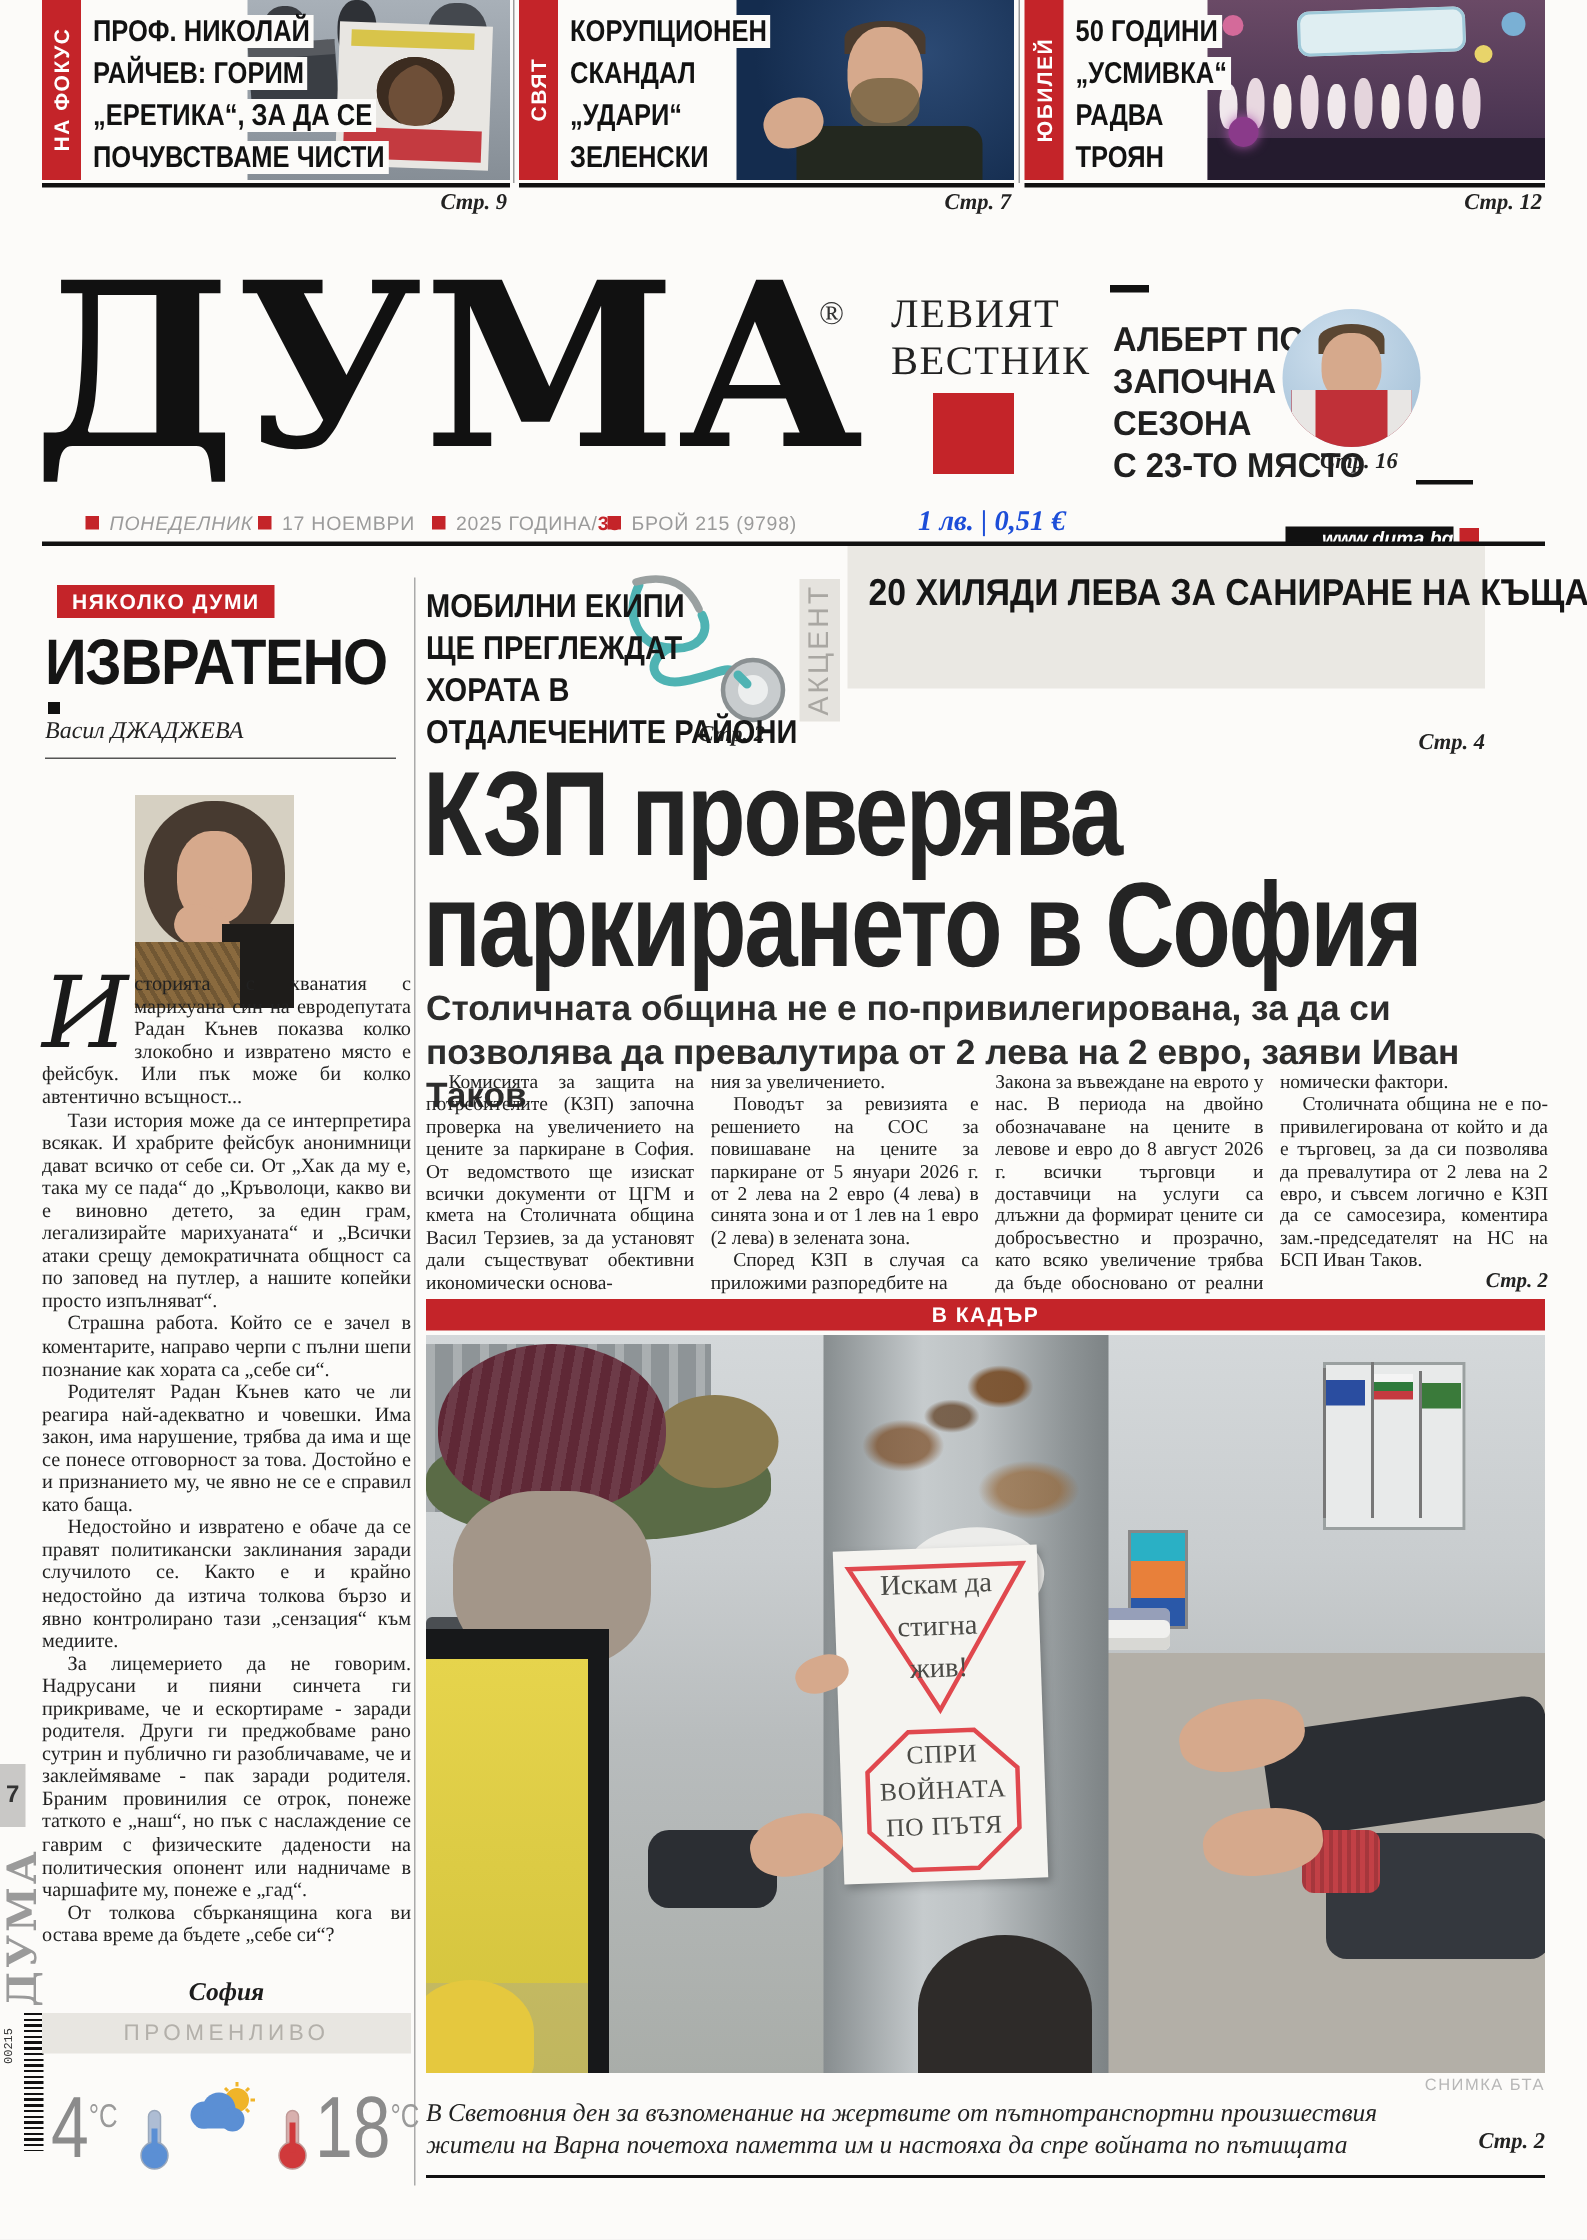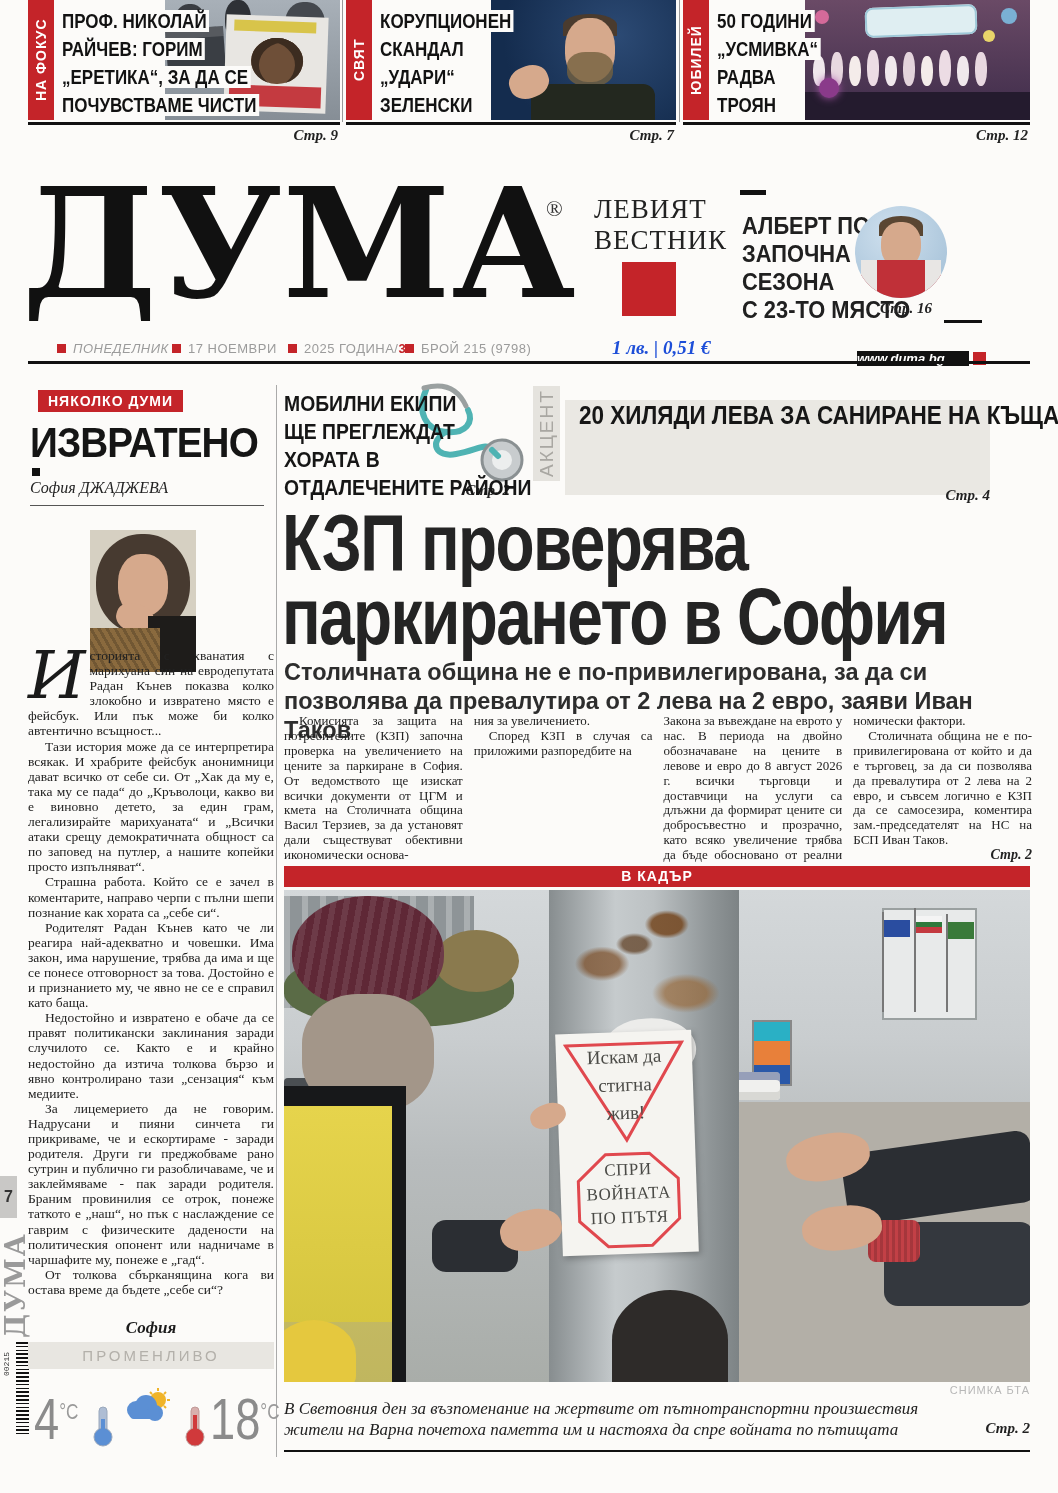--- a/index.html
+++ b/index.html
@@ -39,21 +39,21 @@
                background:radial-gradient(circle at 40% 30%, #cfe0ee, #9ebcd4); }
   .mh-page { left:880px; top:300px; width:100px; text-align:left; font-size:15px; }
   .mh-underline { left:944px; top:320px; width:38px; height:3px; background:#111; }
 
   
   .dl-item { top:341px; font-size:13px; color:#9b9b9b; letter-spacing:0.5px; }
   .sq { display:inline-block; width:9px; height:9px; background:#c42429; margin-right:7px; }
   .dl-red { color:#c42429; font-weight:bold; }
   .price { left:612px; top:337px; font-size:19px; color:#1d4ed8; }
   .site-box { left:857px; top:351px; width:112px; height:15px; background:#111; color:#fff;
-              font-weight:bold; font-size:13px; line-height:15px; text-align:left; font-style:italic; }
+              font-weight:bold; font-size:13px; line-height:15px; text-align:right; font-style:italic; }
   .site-sq { left:973px; top:352px; width:13px; height:13px; background:#c42429; }
   .dl-rule { left:28px; top:361px; width:1002px; height:3px; background:#111; }
 
   
   .col-divider { left:276px; top:385px; width:1px; height:1072px; background:#aaa; }
   .kicker { left:38px; top:390px; background:#c42429; color:#fff; font-weight:bold; font-size:14px;
             padding:3px 10px; letter-spacing:1px; }
   .op-title { left:30px; top:418px; font-size:43px; font-weight:bold; color:#151515; letter-spacing:-1px; }
   .op-bullet { left:32px; top:468px; width:8px; height:8px; background:#111; }
   .op-author { left:30px; top:479px; font-size:16px; color:#222; }
@@ -83,21 +83,21 @@
   
   .mob-title { left:284px; top:390px; font-size:22px; line-height:28px; font-weight:bold; color:#161616;
                transform:scaleX(0.88); transform-origin:left top; white-space:nowrap; z-index:2; }
   .mob-page { left:380px; top:482px; width:130px; text-align:right; font-size:15px; }
   .steth { left:408px; top:382px; width:120px; height:102px; z-index:1; }
 
   
   .ak-label { left:533px; top:386px; width:27px; height:95px; background:#e5e3de; color:#a9a7a2;
               writing-mode:vertical-rl; transform:rotate(180deg); text-align:center; font-size:19px;
               letter-spacing:2px; line-height:27px; }
-  .ak-box { left:565px; top:400px; width:425px; height:95px; background:#eae8e3; padding:1px 14px; }
+  .ak-box { left:565px; top:364px; width:425px; height:95px; background:#eae8e3; padding:17px 14px; }
   .ak-title { font-size:25px; font-weight:bold; color:#161616; transform:scaleX(0.9); transform-origin:left top; white-space:nowrap; }
   .ak-text { margin-top:5px; font-family:"Liberation Serif",serif; font-style:italic; font-size:16.5px;
              line-height:19.5px; text-align:justify; color:#222; }
   .ak-text .ind { display:inline-block; width:26px; }
   .ak-page { left:870px; top:487px; width:120px; text-align:right; font-size:15px; }
 
   
   .hl { left:282px; top:506px; font-size:80px; line-height:74px; font-weight:bold; color:#242424;
         letter-spacing:-2px; transform:scaleX(0.8); transform-origin:left top; white-space:nowrap; }
   .subhead { left:284px; top:658px; width:748px; font-size:23.5px; line-height:29px; font-weight:bold; color:#2d2d2d; }
@@ -284,21 +284,21 @@
 
   <div class="abs page-tab">7</div>
   <div class="abs v-logo">ДУМА</div>
   <div class="abs barcode"></div>
   <div class="abs barcode-digits mono">00215</div>
 
   <div class="abs col-divider"></div>
   <div class="abs kicker">НЯКОЛКО ДУМИ</div>
   <div class="abs op-title condM">ИЗВРАТЕНО</div>
   <div class="abs op-bullet"></div>
-  <div class="abs op-author serif it">София ДЖАДЖЕВА</div>
+  <div class="abs op-author serif it">Васил ДЖАДЖЕВА</div>
   <div class="abs op-rule"></div>
   <div class="abs op-photo">
     <div class="abs" style="left:6px;top:4px;width:94px;height:100px;background:#473a30;border-radius:48%;"></div>
     <div class="abs skin" style="left:28px;top:24px;width:50px;height:62px;"></div>
     <div class="abs skin" style="left:26px;top:74px;width:38px;height:28px;transform:rotate(18deg);"></div>
     <div class="abs" style="left:58px;top:86px;width:48px;height:56px;background:#1e1c1a;"></div>
     <div class="abs" style="left:0;top:98px;width:70px;height:44px;background:#8a6a3e;background-image:repeating-linear-gradient(60deg,rgba(0,0,0,.18) 0 3px,transparent 3px 7px);"></div>
   </div>
   <div class="abs op-body">
     <p class="first"><span class="dropcap">И</span><span>сторията с хванатия с марихуана син на евродепутата Радан Кънев показва колко злокобно и извратено място е фейсбук. Или пък може би колко автентично всъщност...</span></p>
@@ -370,20 +370,21 @@
     <div>КЗП проверява</div>
     <div>паркирането в София</div>
   </div>
   <div class="abs subhead">Столичната община не е по-привилегирована, за да си позволява да превалутира от 2 лева на 2 евро, заяви Иван Таков</div>
   <div class="abs body-cols">
     <div class="col">
       <p>Комисията за защита на потребителите (КЗП) започна проверка на увеличението на цените за паркиране в София. От ведомството ще изискат всички документи от ЦГМ и кмета на Столичната община Васил Терзиев, за да установят дали съществуват обективни икономически основа-</p>
     </div>
     <div class="col">
       <p class="cont">ния за увеличението.</p>
+      <p>Поводът за ревизията е решението на СОС за повишаване на цените за паркиране от 5 януари 2026 г. от 2 лева на 2 евро (4 лева) в синята зона и от 1 лев на 1 евро (2 лева) в зелената зона.</p>
       <p>Според КЗП в случая са приложими разпоредбите на</p>
     </div>
     <div class="col">
       <p class="cont">Закона за въвеждане на еврото у нас. В периода на двойно обозначаване на цените в левове и евро до 8 август 2026 г. всички търговци и доставчици на услуги са длъжни да формират цените си добросъвестно и прозрачно, като всяко увеличение трябва да бъде обосновано от реални ико-</p>
     </div>
     <div class="col">
       <p class="cont">номически фактори.</p>
       <p>Столичната община не е по-привилегирована от който и да е търговец, за да си позволява да превалутира от 2 лева на 2 евро, и съвсем логично е КЗП да се самосезира, коментира зам.-председателят на НС на БСП Иван Таков.</p>
       <p class="art-page pageref">Стр. 2</p>
     </div>

